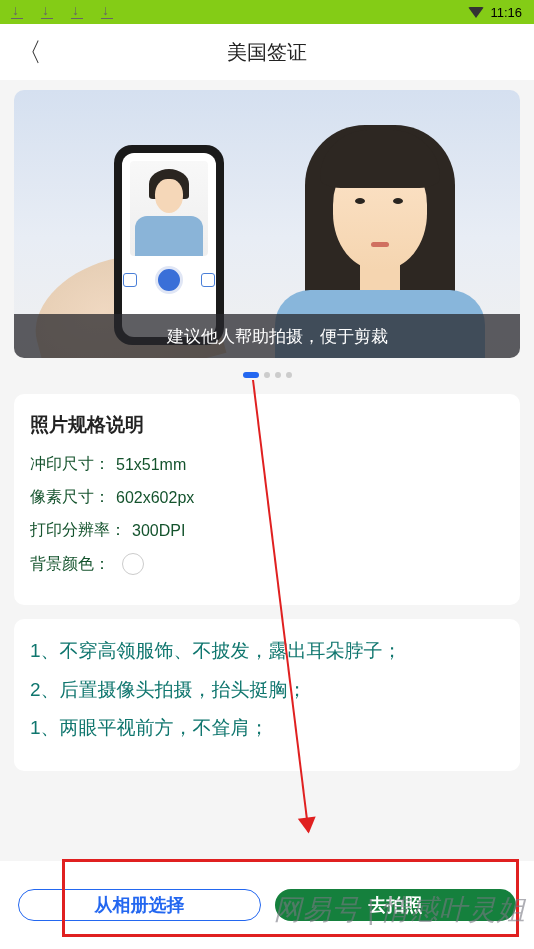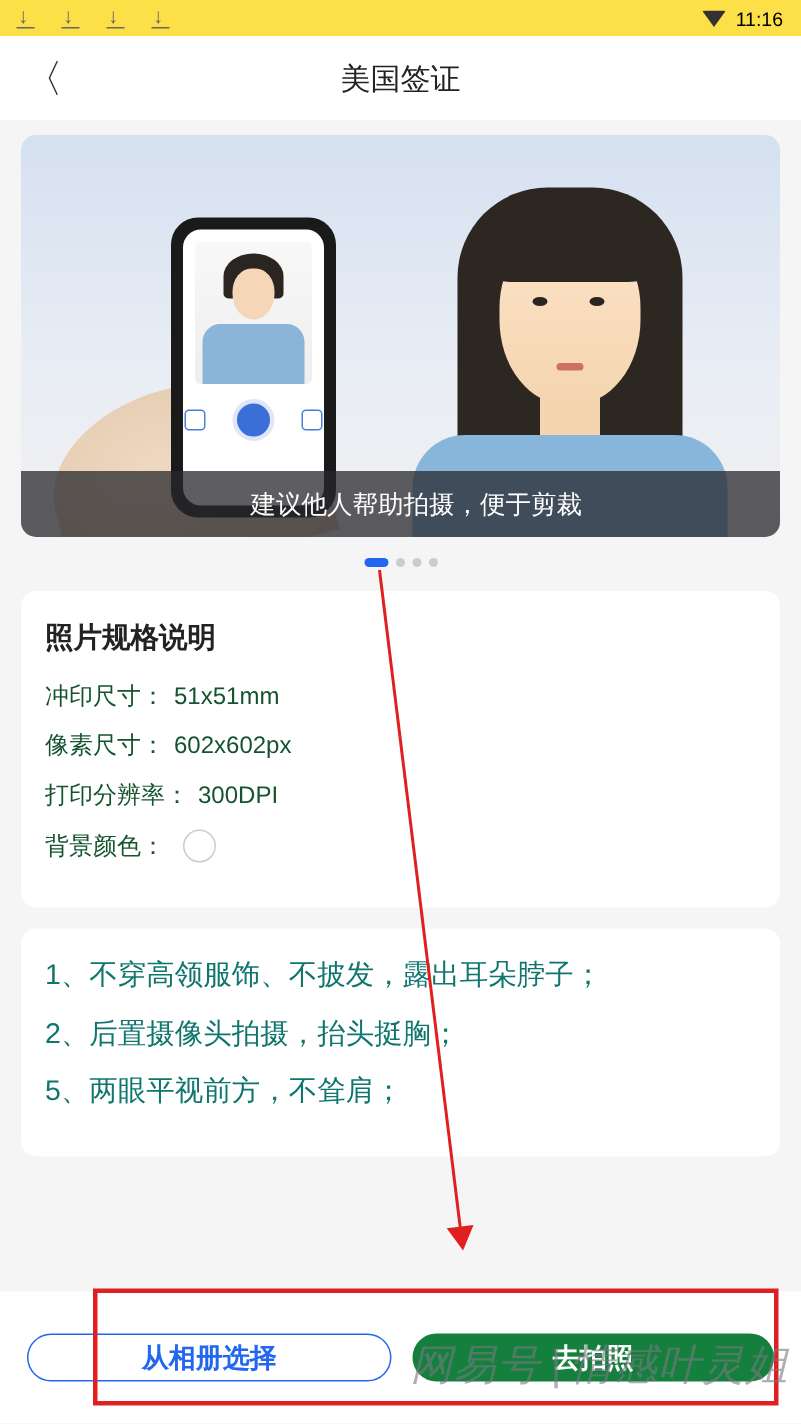--- a/index.html
+++ b/index.html
@@ -10,21 +10,21 @@
     body {
       width: 534px;
       height: 949px;
       font-family: -apple-system, "PingFang SC", "Microsoft YaHei", sans-serif;
       background: #f5f5f5;
       position: relative;
       overflow: hidden;
     }
     .status-bar {
       height: 24px;
-      background: #fde047;
+      background: #84cc16;
       display: flex;
       align-items: center;
       justify-content: space-between;
       padding: 0 12px;
       font-size: 13px;
     }
     .status-left {
       display: flex;
       gap: 18px;
     }
@@ -477,21 +477,21 @@
     <div class="spec-row">
       <span class="spec-label">背景颜色</span>
         <span class="spec-colon">：</span>
       <span class="color-swatch"></span>
     </div>
   </div>
 
   <div class="card">
     <div class="tip-row">1、不穿高领服饰、不披发，露出耳朵脖子；</div>
     <div class="tip-row">2、后置摄像头拍摄，抬头挺胸；</div>
-    <div class="tip-row">5、两眼平视前方，不耸肩；</div>
+    <div class="tip-row">1、两眼平视前方，不耸肩；</div>
   </div>
 
 </div>
 
 <div class="bottom-bar">
   <div class="btn btn-outline">从相册选择</div>
   <div class="btn btn-solid">去拍照</div>
 </div>
 
 <div class="annotation-arrow"></div>

